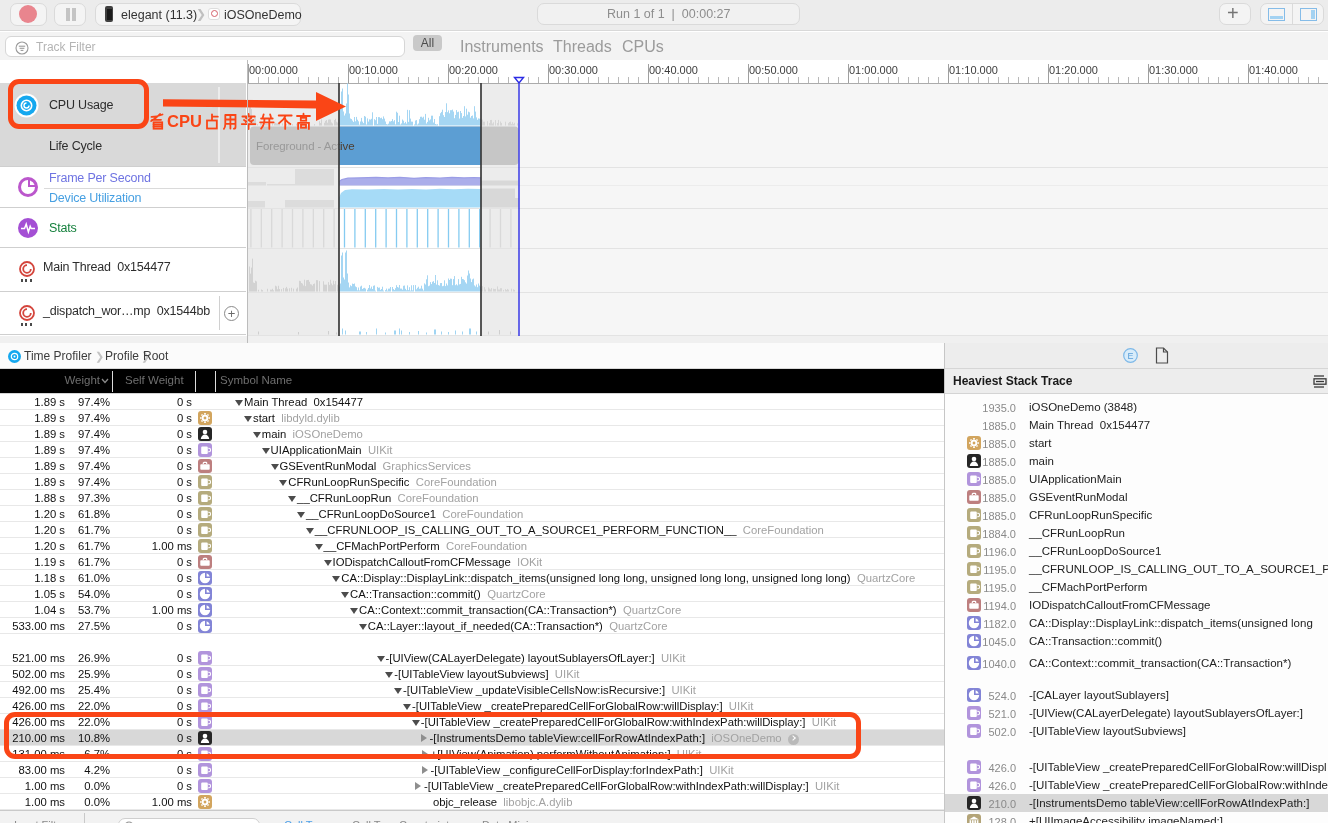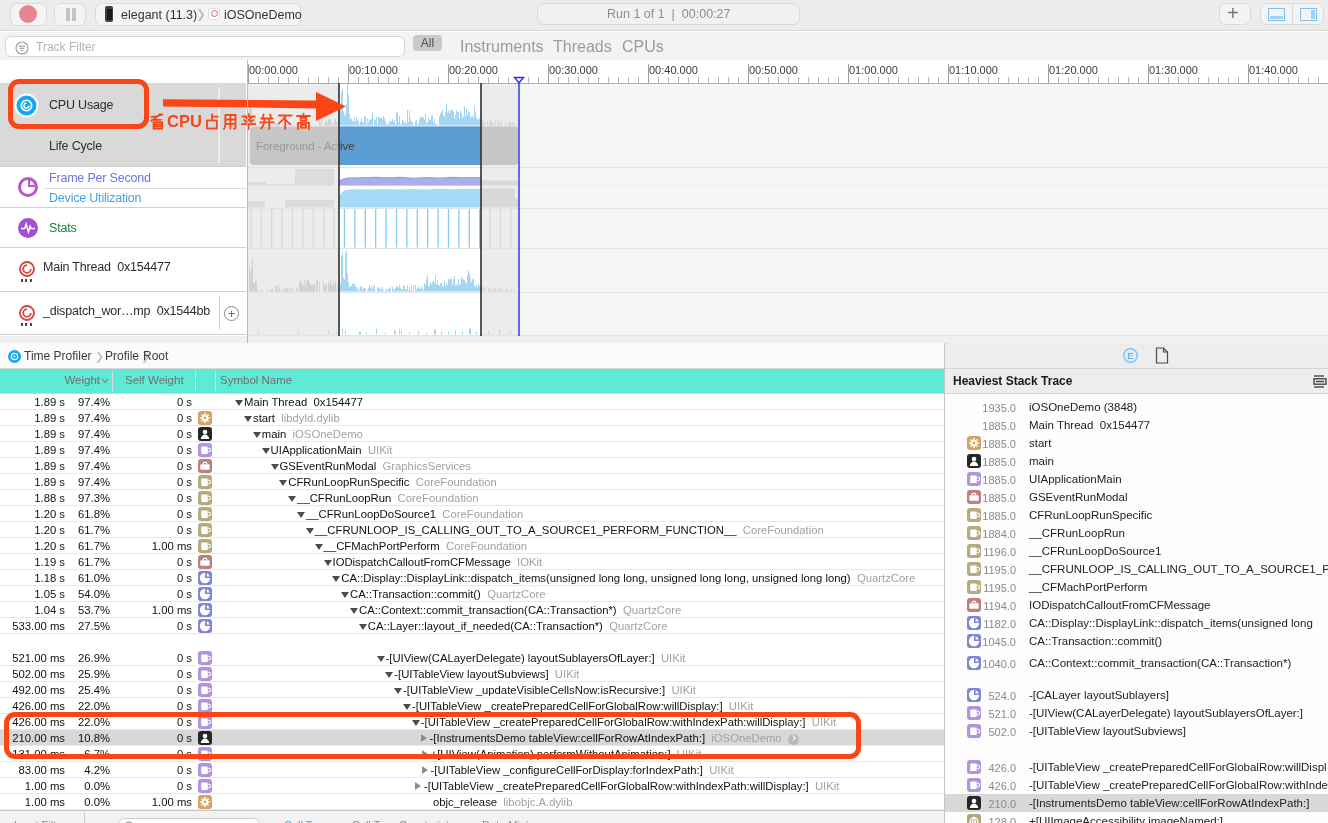--- a/index.html
+++ b/index.html
@@ -20,21 +20,21 @@
 #trackhead { position:absolute; left:0; top:83px; width:247px; height:260px; background:#fff; }
 #plotwrap { position:absolute; left:248px; top:83px; width:1080px; height:260px; }
 #headdiv { position:absolute; left:246.5px; top:60px; width:1px; height:283px; background:#bcbcbc; z-index:5; }
 .hrow { position:absolute; left:0; width:246px; border-bottom:1px solid #d2d2d2; }
 .tlabel { position:absolute; font-size:12.5px; letter-spacing:-0.2px; color:#2d2d2d; }
 .strip { position:absolute; left:0; top:336px; width:1328px; height:7px; background:#f0f0f0; }
 
 #detail { position:absolute; left:0; top:343px; width:1328px; height:480px; background:#fff; }
 #crumbbar { position:absolute; left:0; top:0; width:944px; height:26px; background:#fbfbfb; border-bottom:1px solid #d8d8d8; }
 .crumb { font-size:12px; color:#3c3c3c; } .crumbsep { color:#c4c4c4; font-size:11px; }
-#lheader { position:absolute; left:0; top:26px; width:944px; height:25px; background:#5eead4; border-bottom:1px solid #d4d4d4; font-size:11.5px; color:#6f6f6f; }
+#lheader { position:absolute; left:0; top:26px; width:944px; height:25px; background:#000000; border-bottom:1px solid #d4d4d4; font-size:11.5px; color:#6f6f6f; }
 .hdiv { position:absolute; top:2px; width:1px; height:21px; background:#dcdcdc; }
 #ltable { position:absolute; left:0; top:51px; width:944px; height:416px; background:#fff; overflow:hidden; }
 .ltr { position:absolute; left:0; width:944px; height:16px; font-size:11.3px; white-space:nowrap; border-bottom:1px solid #e8e8e8; }
 .lt-sel { background:#d8d8d8; }
 .wt { position:absolute; top:2px; color:#111; }
 .sym { position:absolute; top:2px; color:#111; }
 .lib { color:#a2a2a2; }
 .tic { position:absolute; border-radius:3px; }
 .tri-d { position:absolute; top:5.5px; width:0; height:0; border-left:4px solid transparent; border-right:4px solid transparent; border-top:6px solid #4c4c4c; }
 .tri-r { position:absolute; top:4px; width:0; height:0; border-top:4px solid transparent; border-bottom:4px solid transparent; border-left:6px solid #8e8e8e; }

